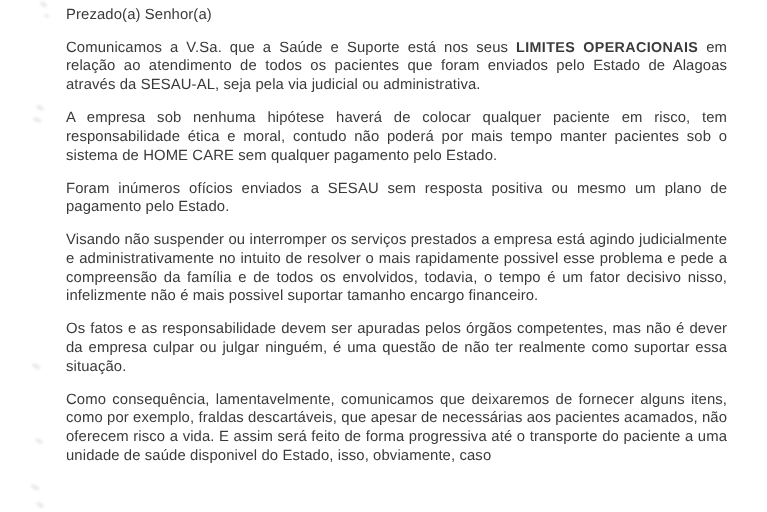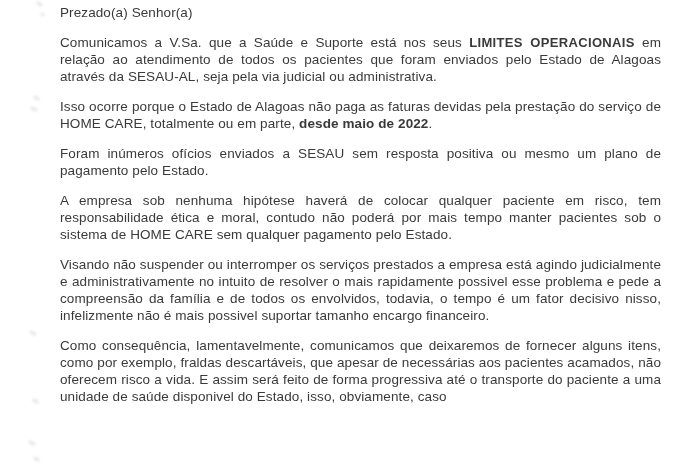--- a/index.html
+++ b/index.html
@@ -74,21 +74,21 @@
   <span class="artifact a4"></span>
   <span class="artifact a5"></span>
   <span class="artifact a6"></span>
   <span class="artifact a7"></span>
   <span class="artifact a8"></span>
 
   <div class="letter-body" style="color: rgb(58, 58, 58);">
     <p class="salutation">Prezado(a) Senhor(a)</p>
     <div>
         <p class="para"><span class="seg-normal">Comunicamos a V.Sa. que a Saúde e Suporte está nos seus </span><span class="seg-bold-small-caps">LIMITES OPERACIONAIS</span><span class="seg-normal"> em relação ao atendimento de todos os pacientes que foram enviados pelo Estado de Alagoas através da SESAU-AL, seja pela via judicial ou administrativa.</span></p>
-        <p class="para"><span class="seg-normal">Isso ocorre porque o Estado de Alagoas não paga as faturas devidas pela prestação do serviço de HOME CARE, totalmente ou em parte, </span><span class="seg-bold">desde maio de 2022</span><span class="seg-normal">.</span></p>
+        <p class="para"><span class="seg-normal">A empresa sob nenhuma hipótese haverá de colocar qualquer paciente em risco, tem responsabilidade ética e moral, contudo não poderá por mais tempo manter pacientes sob o sistema de HOME CARE sem qualquer pagamento pelo Estado.</span></p>
         <p class="para"><span class="seg-normal">Foram inúmeros ofícios enviados a SESAU sem resposta positiva ou mesmo um plano de pagamento pelo Estado.</span></p>
-        <p class="para"><span class="seg-normal">A empresa sob nenhuma hipótese haverá de colocar qualquer paciente em risco, tem responsabilidade ética e moral, contudo não poderá por mais tempo manter pacientes sob o sistema de HOME CARE sem qualquer pagamento pelo Estado.</span></p>
         <p class="para"><span class="seg-normal">Visando não suspender ou interromper os serviços prestados a empresa está agindo judicialmente e administrativamente no intuito de resolver o mais rapidamente possivel esse problema e pede a compreensão da família e de todos os envolvidos, todavia, o tempo é um fator decisivo nisso, infelizmente não é mais possivel suportar tamanho encargo financeiro.</span></p>
+        <p class="para"><span class="seg-normal">Os fatos e as responsabilidade devem ser apuradas pelos órgãos competentes, mas não é dever da empresa culpar ou julgar ninguém, é uma questão de não ter realmente como suportar essa situação.</span></p>
         <p class="para"><span class="seg-normal">Como consequência, lamentavelmente, comunicamos que deixaremos de fornecer alguns itens, como por exemplo, fraldas descartáveis, que apesar de necessárias aos pacientes acamados, não oferecem risco a vida. E assim será feito de forma progressiva até o transporte do paciente a uma unidade de saúde disponivel do Estado, isso, obviamente, caso</span></p>
       </div>
   </div>
 
 </div>
 
 </body></html>

